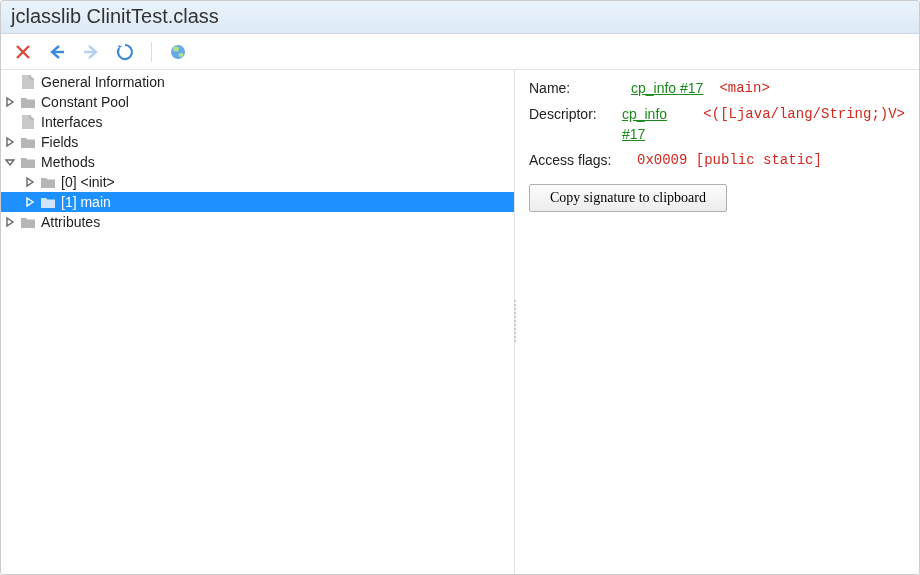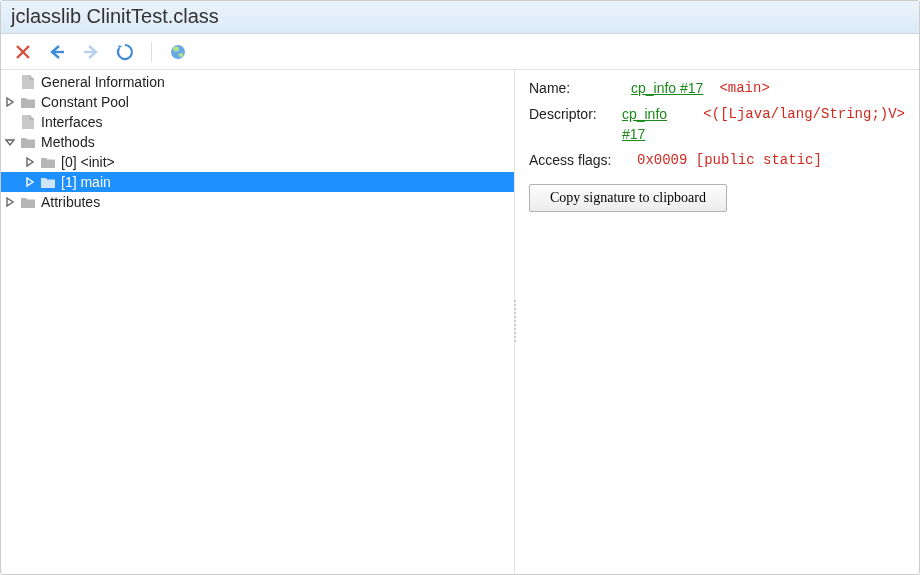--- a/index.html
+++ b/index.html
@@ -158,20 +158,33 @@
           <svg width="14" height="16">
             <path d="M1 1 L9 1 L13 5 L13 15 L1 15 Z" fill="#c9c9c9"></path>
             <path d="M9 1 L9 5 L13 5" fill="none" stroke="#a8a8a8" stroke-width="1"></path>
           </svg>
         </span>
         <span>Interfaces</span>
       </div>
       <div class="tree-row">
         <span class="expander">
           <svg width="10" height="10">
+            <path d="M2 1 L8 5 L2 9 Z" fill="none" stroke="#666" stroke-width="1.4"></path>
+          </svg>
+        </span>
+        <span class="icon folder-icon">
+          <svg width="16" height="14">
+            <path d="M1 3 L6 3 L7.5 4.5 L15 4.5 L15 13 L1 13 Z" fill="#b6b6b6"></path>
+          </svg>
+        </span>
+        <span>Fields</span>
+      </div>
+      <div class="tree-row">
+        <span class="expander">
+          <svg width="10" height="10">
             <path d="M1 3 L5 8 L9 3 Z" fill="none" stroke="#666" stroke-width="1.4"></path>
           </svg>
         </span>
         <span class="icon folder-icon">
           <svg width="16" height="14">
             <path d="M1 3 L6 3 L7.5 4.5 L15 4.5 L15 13 L1 13 Z" fill="#b6b6b6"></path>
           </svg>
         </span>
         <span>Methods</span>
       </div>

